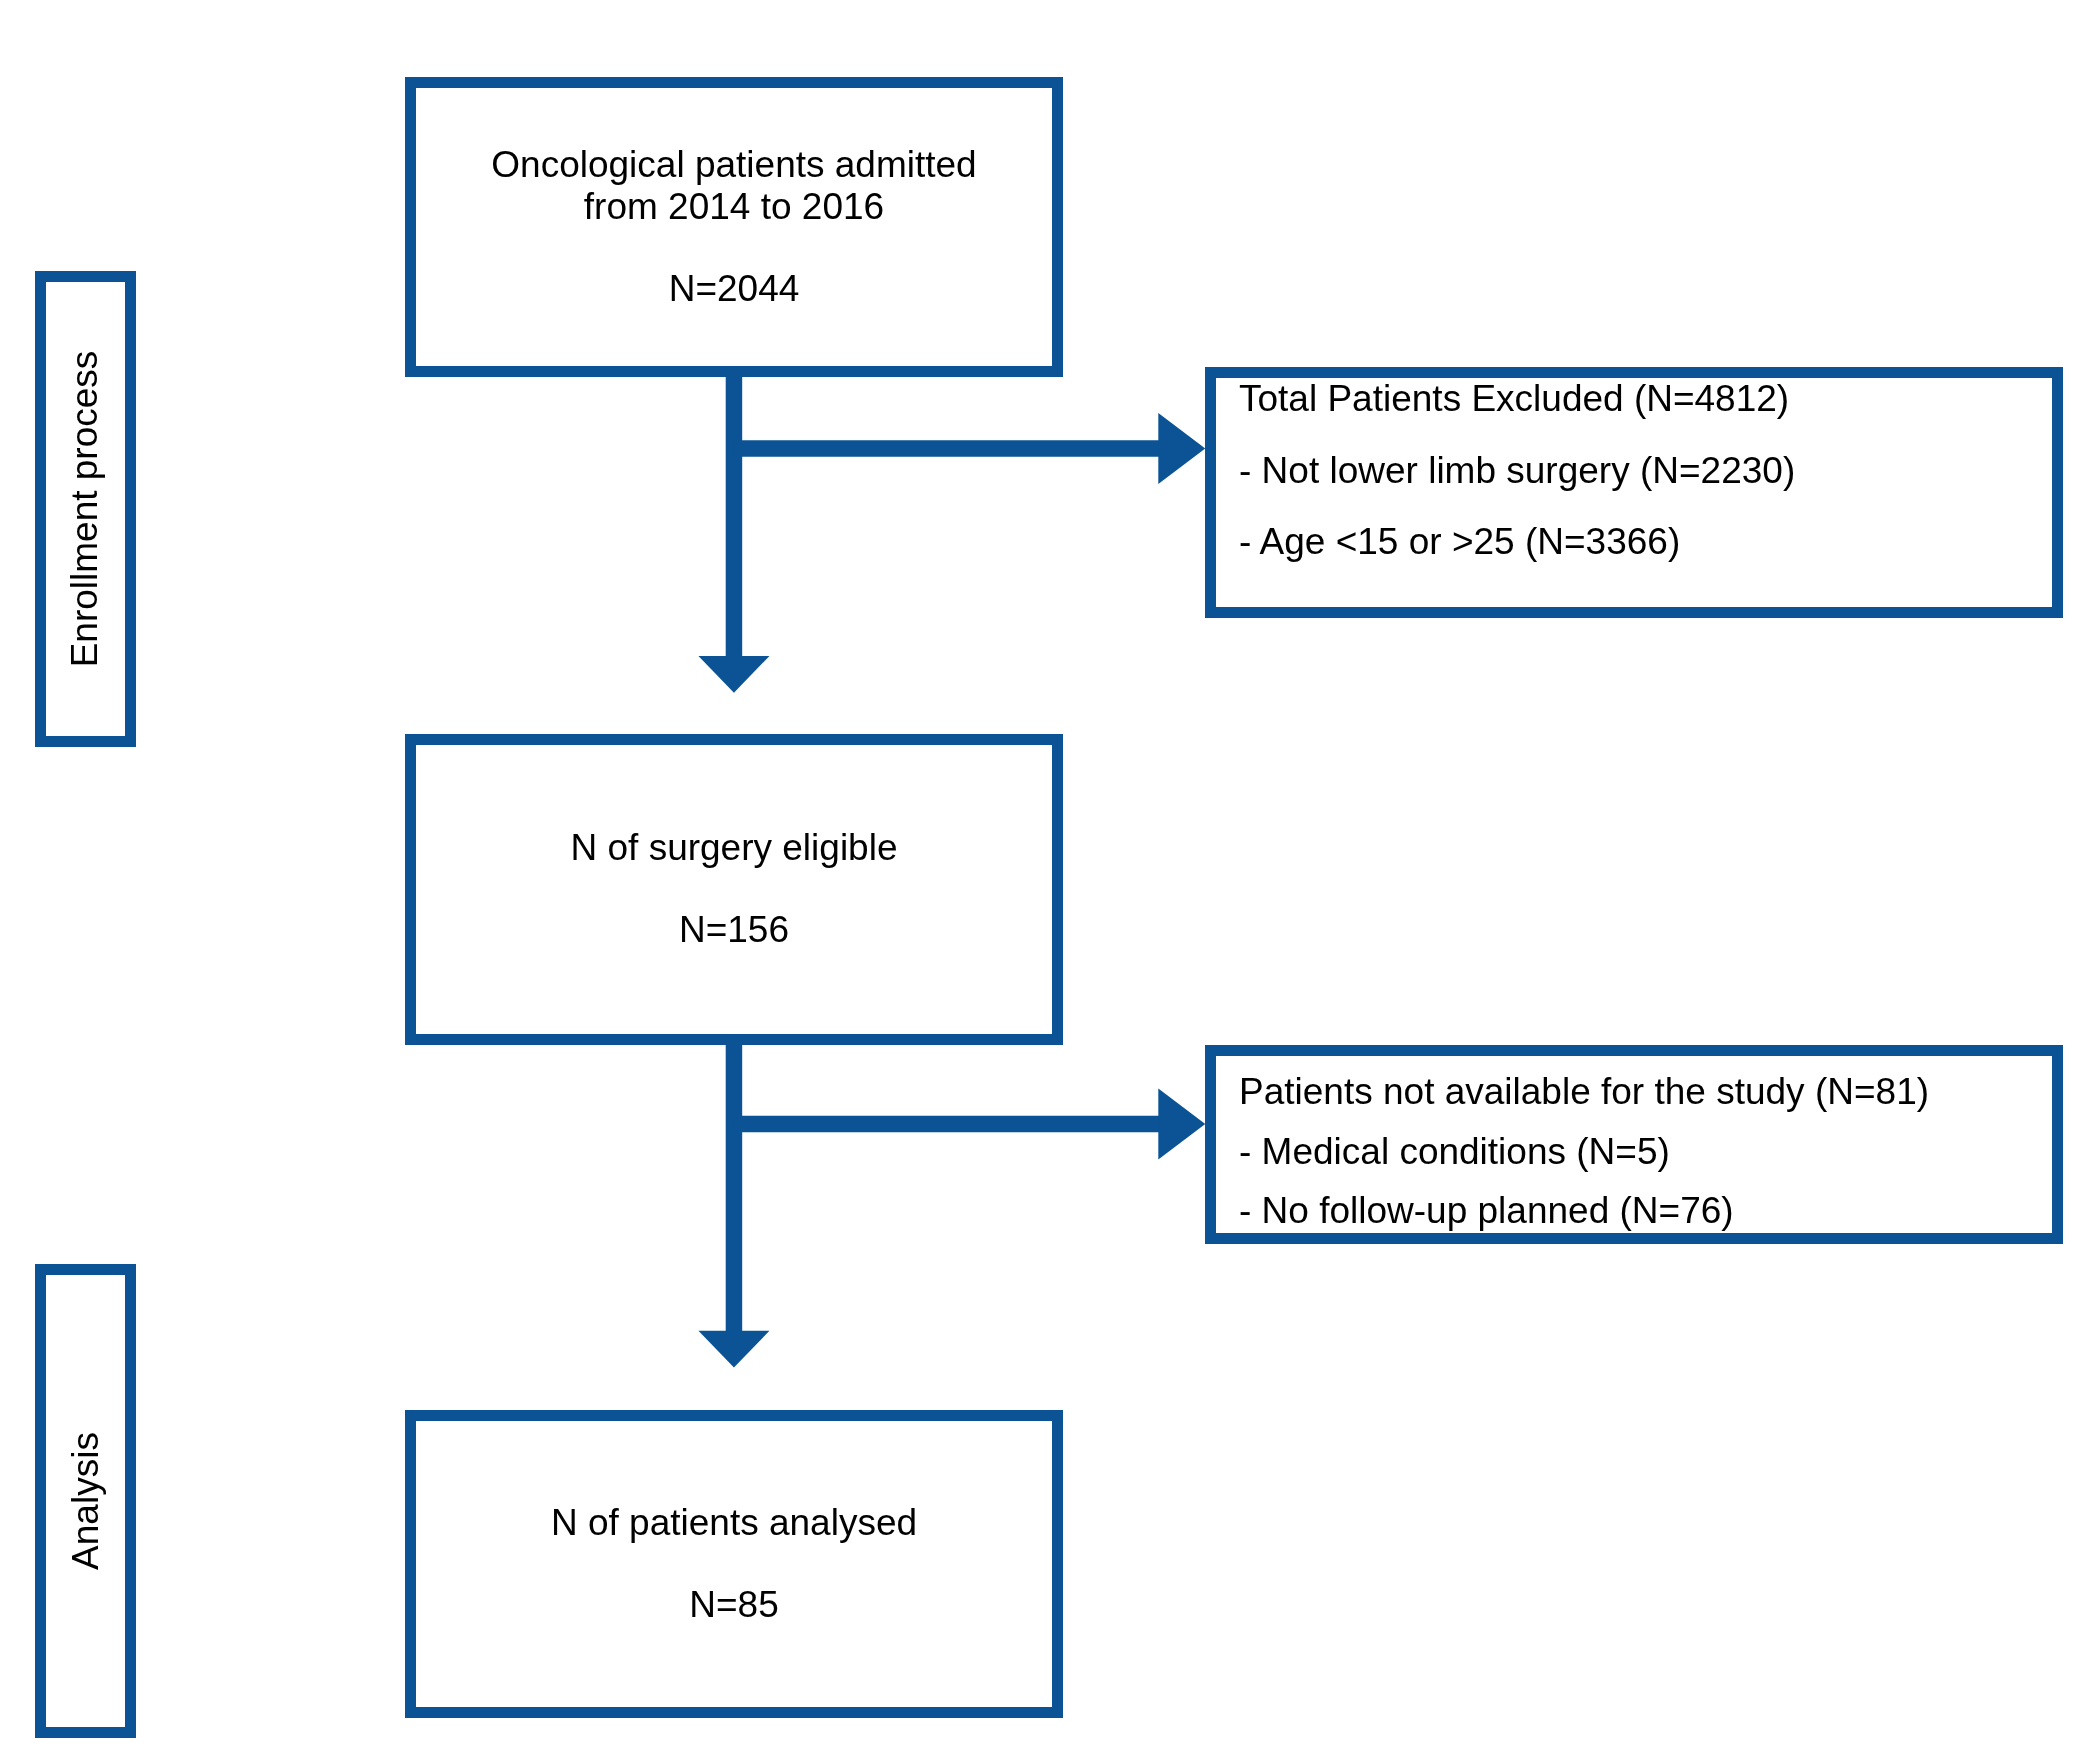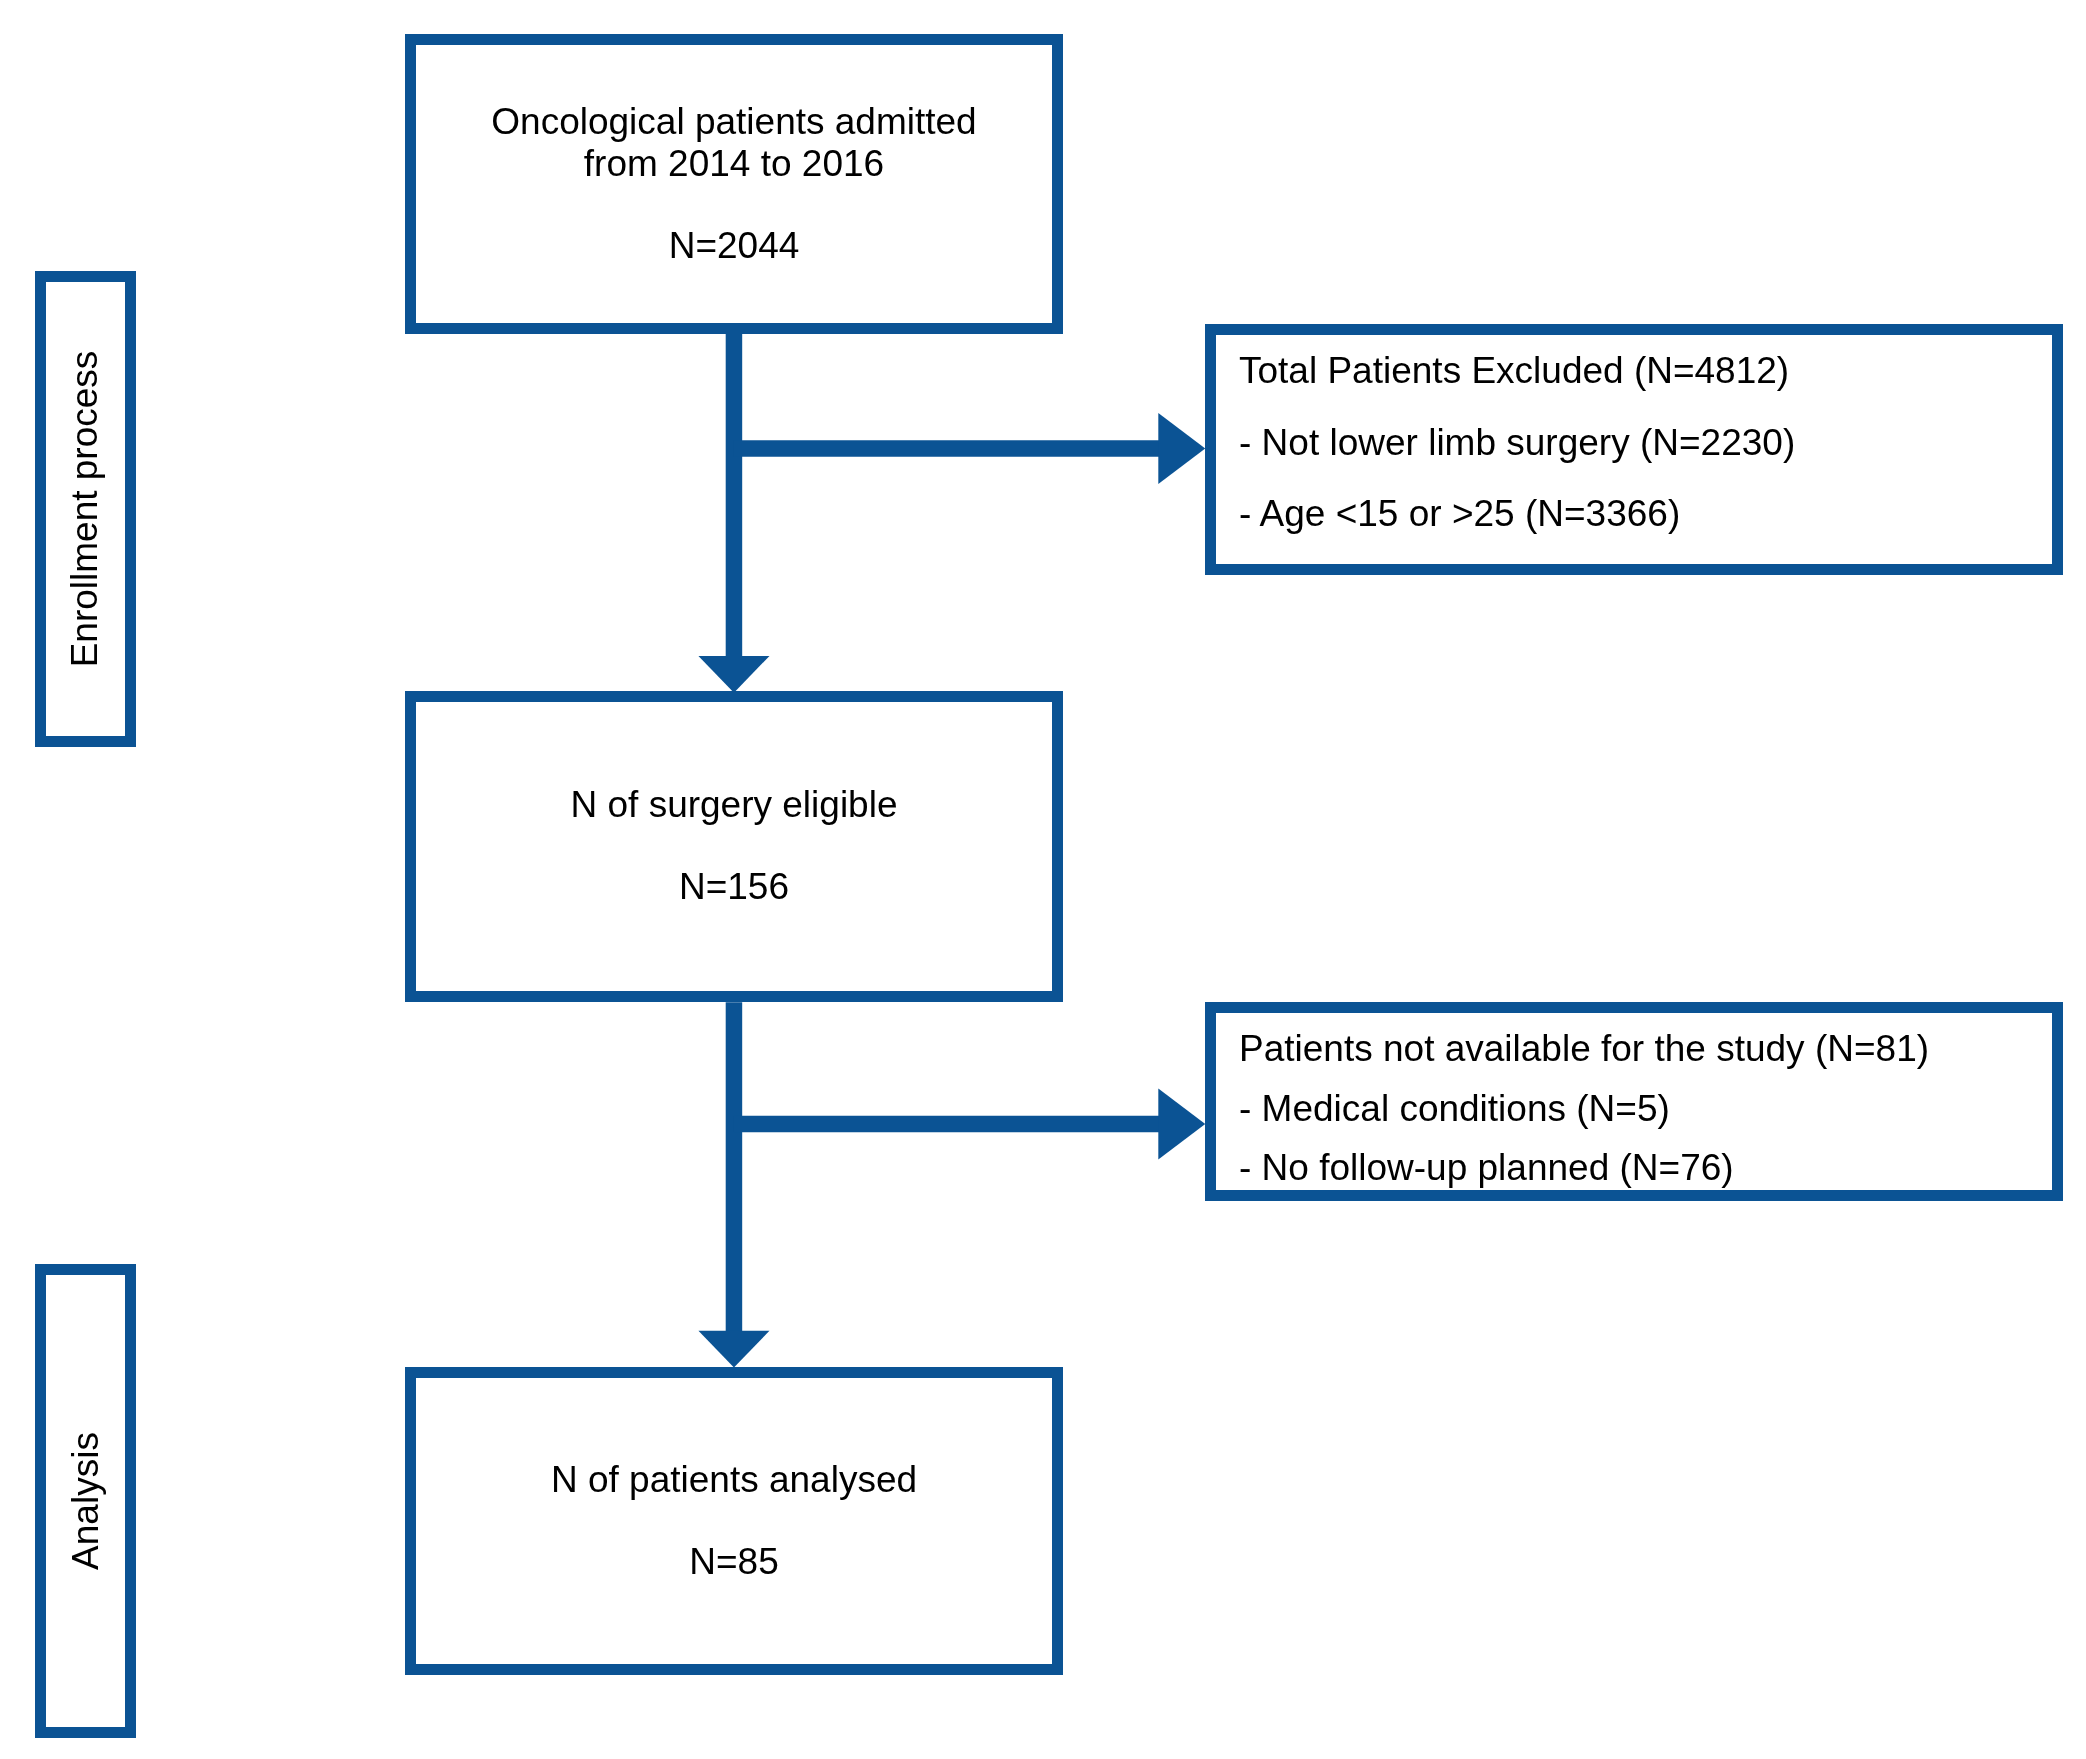--- a/index.html
+++ b/index.html
@@ -7,20 +7,21 @@
   #stage{position:relative;width:2087px;height:1759px;overflow:hidden;background:#fff;}
 
   .node{
     position:absolute;
     box-sizing:border-box;
     background:#ffffff;
     border:11.4px solid var(--blue,#0b5394);
     display:flex;
     flex-direction:column;
     justify-content:center;
+    margin-top:43px;
   }
   .node.center{align-items:center;text-align:center;}
   .node.left-align{align-items:flex-start;text-align:left;}
 
   .line{
     color:#000000;
     font-size:37px;
     line-height:1.15;
     white-space:nowrap;
     font-family:"Liberation Sans",sans-serif;
@@ -108,21 +109,21 @@
     <div class="gap-md"></div>
     <div class="line">N=156</div>
   </div>
 
   <div class="node center" style="left: 405px; top: 1367px; width: 658px; height: 308px; --blue: #0b5394; border-color: rgb(11, 83, 148);">
     <div class="line">N of patients analysed</div>
     <div class="gap-md"></div>
     <div class="line">N=85</div>
   </div>
 
-  <div class="node left-align" style="left: 1205px; top: 324px; width: 858px; height: 251px; justify-content: flex-start; padding-top: 15px; --blue: #0b5394; border-color: rgb(11, 83, 148);">
+  <div class="node left-align" style="left: 1205px; top: 324px; width: 858px; height: 251px; justify-content: flex-start; --blue: #0b5394; border-color: rgb(11, 83, 148);">
     <div class="line pad-l">Total Patients Excluded (N=4812)</div>
     <div class="gap-sm"></div>
     <div class="line pad-l">- Not lower limb surgery (N=2230)</div>
     <div class="gap-sm"></div>
     <div class="line pad-l">- Age &lt;15 or &gt;25 (N=3366)</div>
   </div>
 
   <div class="node left-align" style="left: 1205px; top: 1002px; width: 858px; height: 199px; justify-content: flex-start; padding-top: 15px; --blue: #0b5394; border-color: rgb(11, 83, 148);">
     <div class="line pad-l">Patients not available for the study (N=81)</div>
     <div class="gap-sm"></div>

